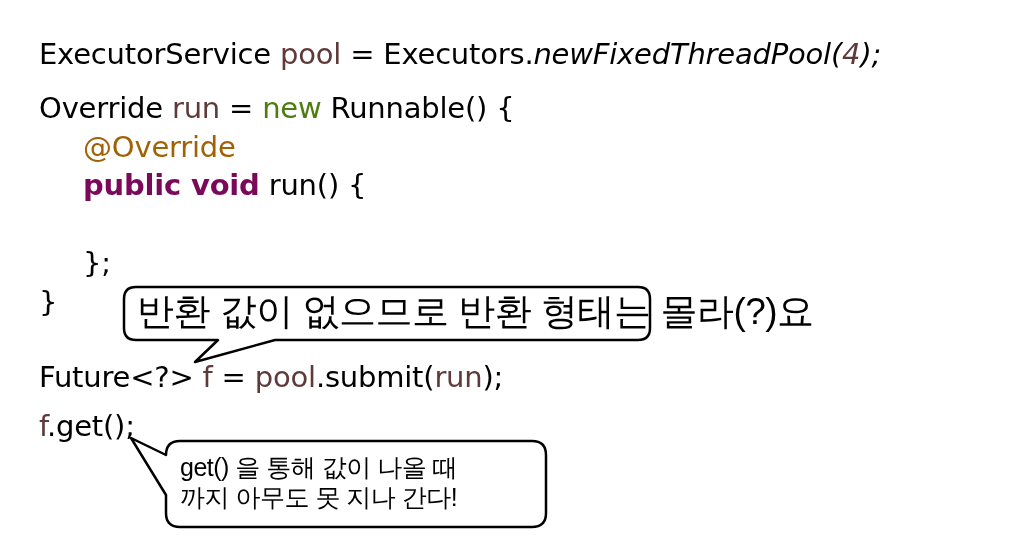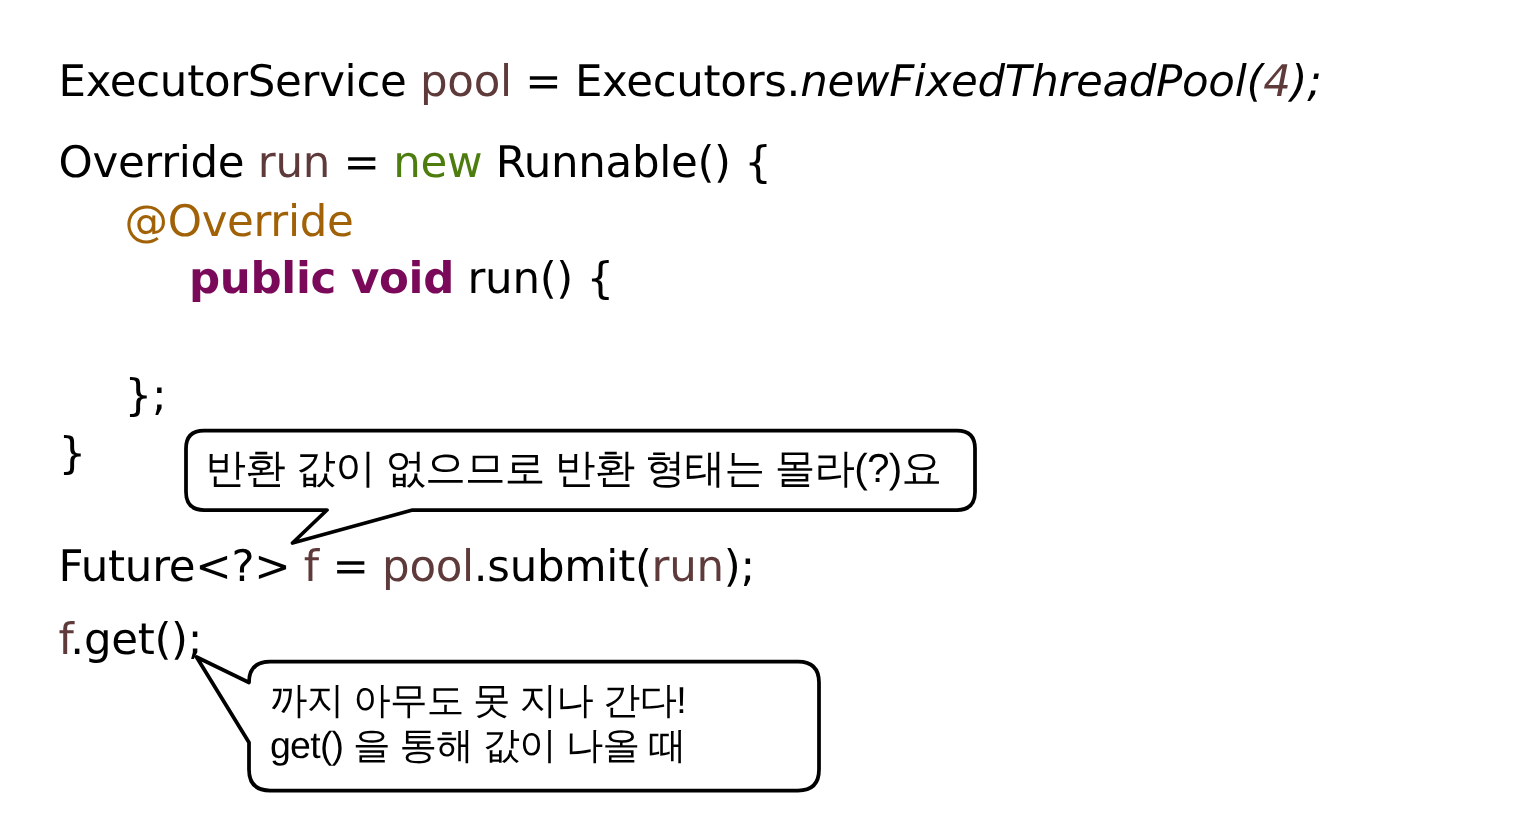--- a/index.html
+++ b/index.html
@@ -7,30 +7,30 @@
       width: 1018px; height: 552px; background: #ffffff; position: relative; overflow: hidden;
       font-family: "DejaVu Sans", sans-serif;
     }
     .code-line {
       position: absolute; left: 39px; font-size: 29px; color: #000000;
       white-space: pre; line-height: 36px; letter-spacing: -0.2px;
     }
     .indent { left: 83px; }
     .var { color: #5f3a3a; }
     .kw { color: #4d7c0f; }
-    .kwb { color: #7a0a59; font-weight: bold; margin-left: 43px; }
+    .kwb { color: #7a0a59; font-weight: bold; }
     .ann { color: #a16207; }
     .ital { font-style: italic; }
     .num { color: #5f3a3a; font-style: italic; }
     svg.callouts { position: absolute; left: 0; top: 0; }
     .callout-text {
       position: absolute; font-family: "Liberation Sans", sans-serif; color: #000;
       white-space: pre; letter-spacing: -0.5px;
     }
-    #c1-text { left: 137px; top: 293px; font-size: 27px; line-height: 38px; }
+    #c1-text { left: 137px; top: 293px; font-size: 37px; line-height: 38px; }
     #c2-text { left: 180px; top: 452px; font-size: 25px; line-height: 30px; }
   </style>
 </head>
 <body>
 
 <div class="code-line" style="top:15px;margin-top:21px;"><span>ExecutorService </span><span class="var">pool</span><span> = Executors.</span><span class="ital">newFixedThreadPool(</span><span class="num">4</span><span class="ital">);</span></div>
 
 <div class="code-line" style="top:90px;"><span>Override </span><span class="var">run</span><span> = </span><span class="kw">new</span><span> Runnable() {</span></div>
 
 <div class="code-line indent" style="top:129px;"><span class="ann">@Override</span></div>
@@ -50,13 +50,13 @@
   <path d="M 136 287 L 638 287 Q 650 287 650 299 L 650 328 Q 650 340 638 340
            L 275 340 L 195 362 L 218 340
            L 136 340 Q 124 340 124 328 L 124 299 Q 124 287 136 287 Z" fill="#ffffff" stroke="#000000" stroke-width="2.5" stroke-linejoin="round"></path>
 
   <path d="M 180 441 L 532 441 Q 546 441 546 455 L 546 513 Q 546 527 532 527
            L 180 527 Q 166 527 166 513 L 166 495 L 131 438 L 166 455
            Q 166 441 180 441 Z" fill="#ffffff" stroke="#000000" stroke-width="2.5" stroke-linejoin="round"></path>
 </svg>
 
 <div class="callout-text" id="c1-text">반환 값이 없으므로 반환 형태는 몰라(?)요</div>
-<div class="callout-text" id="c2-text"><div>까지 아무도 못 지나 간다!</div><div>get() 을 통해 값이 나올 때</div></div>
+<div class="callout-text" id="c2-text"><div>get() 을 통해 값이 나올 때</div><div>까지 아무도 못 지나 간다!</div></div>
 
 </body></html>

